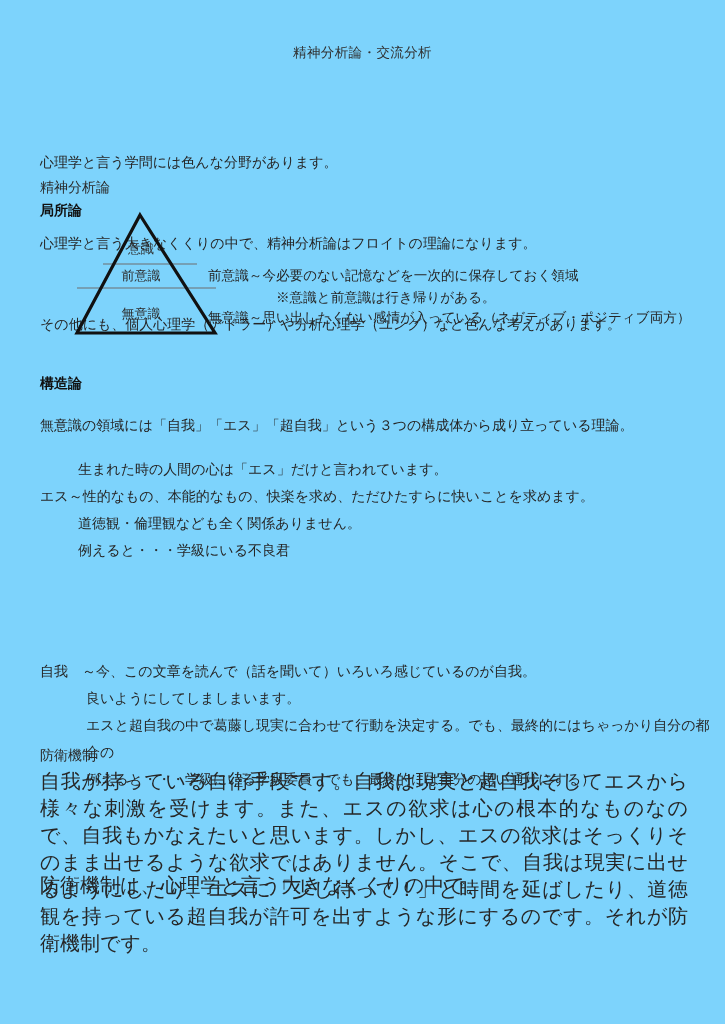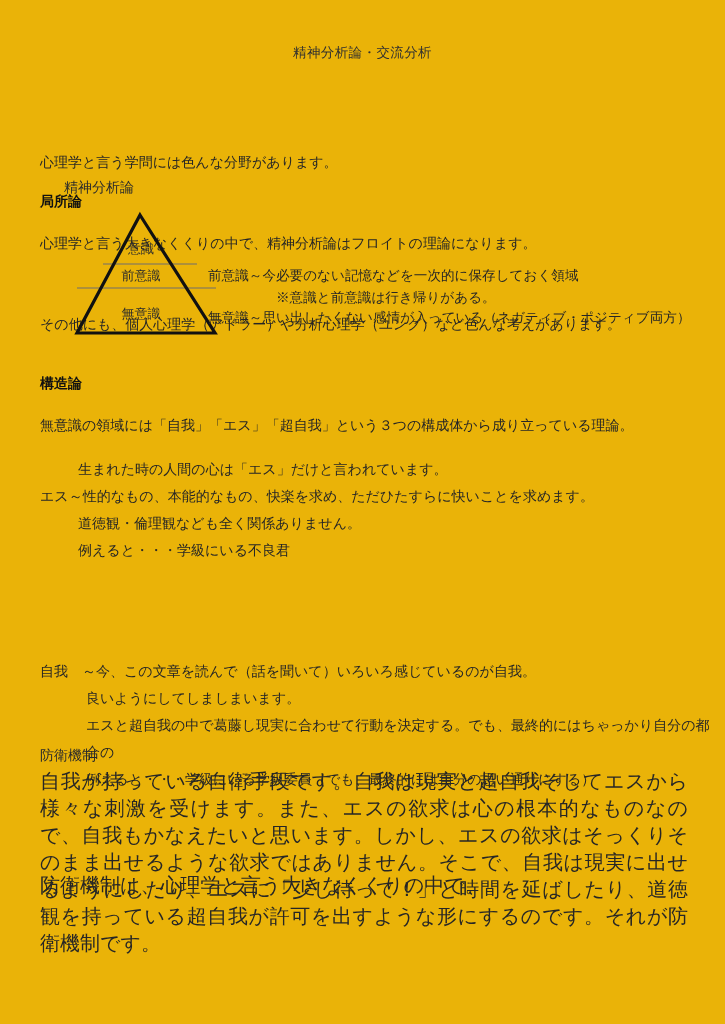--- a/index.html
+++ b/index.html
@@ -5,21 +5,21 @@
 <style>
   html, body {
     margin: 0;
     padding: 0;
     background: #ffffff;
   }
   .page {
     position: relative;
     width: 725px;
     height: 1024px;
-    background: #eab308;
+    background: #7dd3fc;
     overflow: hidden;
     font-family: "Liberation Serif", "DejaVu Serif", serif;
     color: #1c1c1c;
     -webkit-font-smoothing: antialiased;
   }
 
   
   .doc-title {
     position: absolute;
     top: 44px;
@@ -112,23 +112,23 @@
 <div class="page">
 
   <div class="doc-title">精神分析論・交流分析</div>
 
   <div class="tblock intro">
     <span class="line">心理学と言う学問には色んな分野があります。</span>
     <span class="line">心理学と言う大きなくくりの中で、精神分析論はフロイトの理論になります。</span>
     <span class="line">その他にも、個人心理学（アドラー）や分析心理学（ユング）など色んな考えがあります。</span>
   </div>
 
-  <div class="sec-label" style="top:176px;margin-left:24px;">精神分析論</div>
+  <div class="sec-label" style="top:176px;">精神分析論</div>
 
-  <div class="sec-label bold" style="top:190px;">局所論</div>
+  <div class="sec-label bold" style="top:199px;">局所論</div>
 
   <div class="pyramid-wrap">
 
     <svg class="pyramid-svg" width="640" height="140" viewBox="0 0 640 140">
 
       <line x1="43" y1="59" x2="137" y2="59" stroke="#6f6f6f" stroke-width="1.2"></line>
       <line x1="17" y1="83" x2="156" y2="83" stroke="#6f6f6f" stroke-width="1.2"></line>
 
       <polygon points="80,10 155,128 17,128" fill="none" stroke="#111111" stroke-width="3.2" stroke-linejoin="miter"></polygon>
     </svg>

